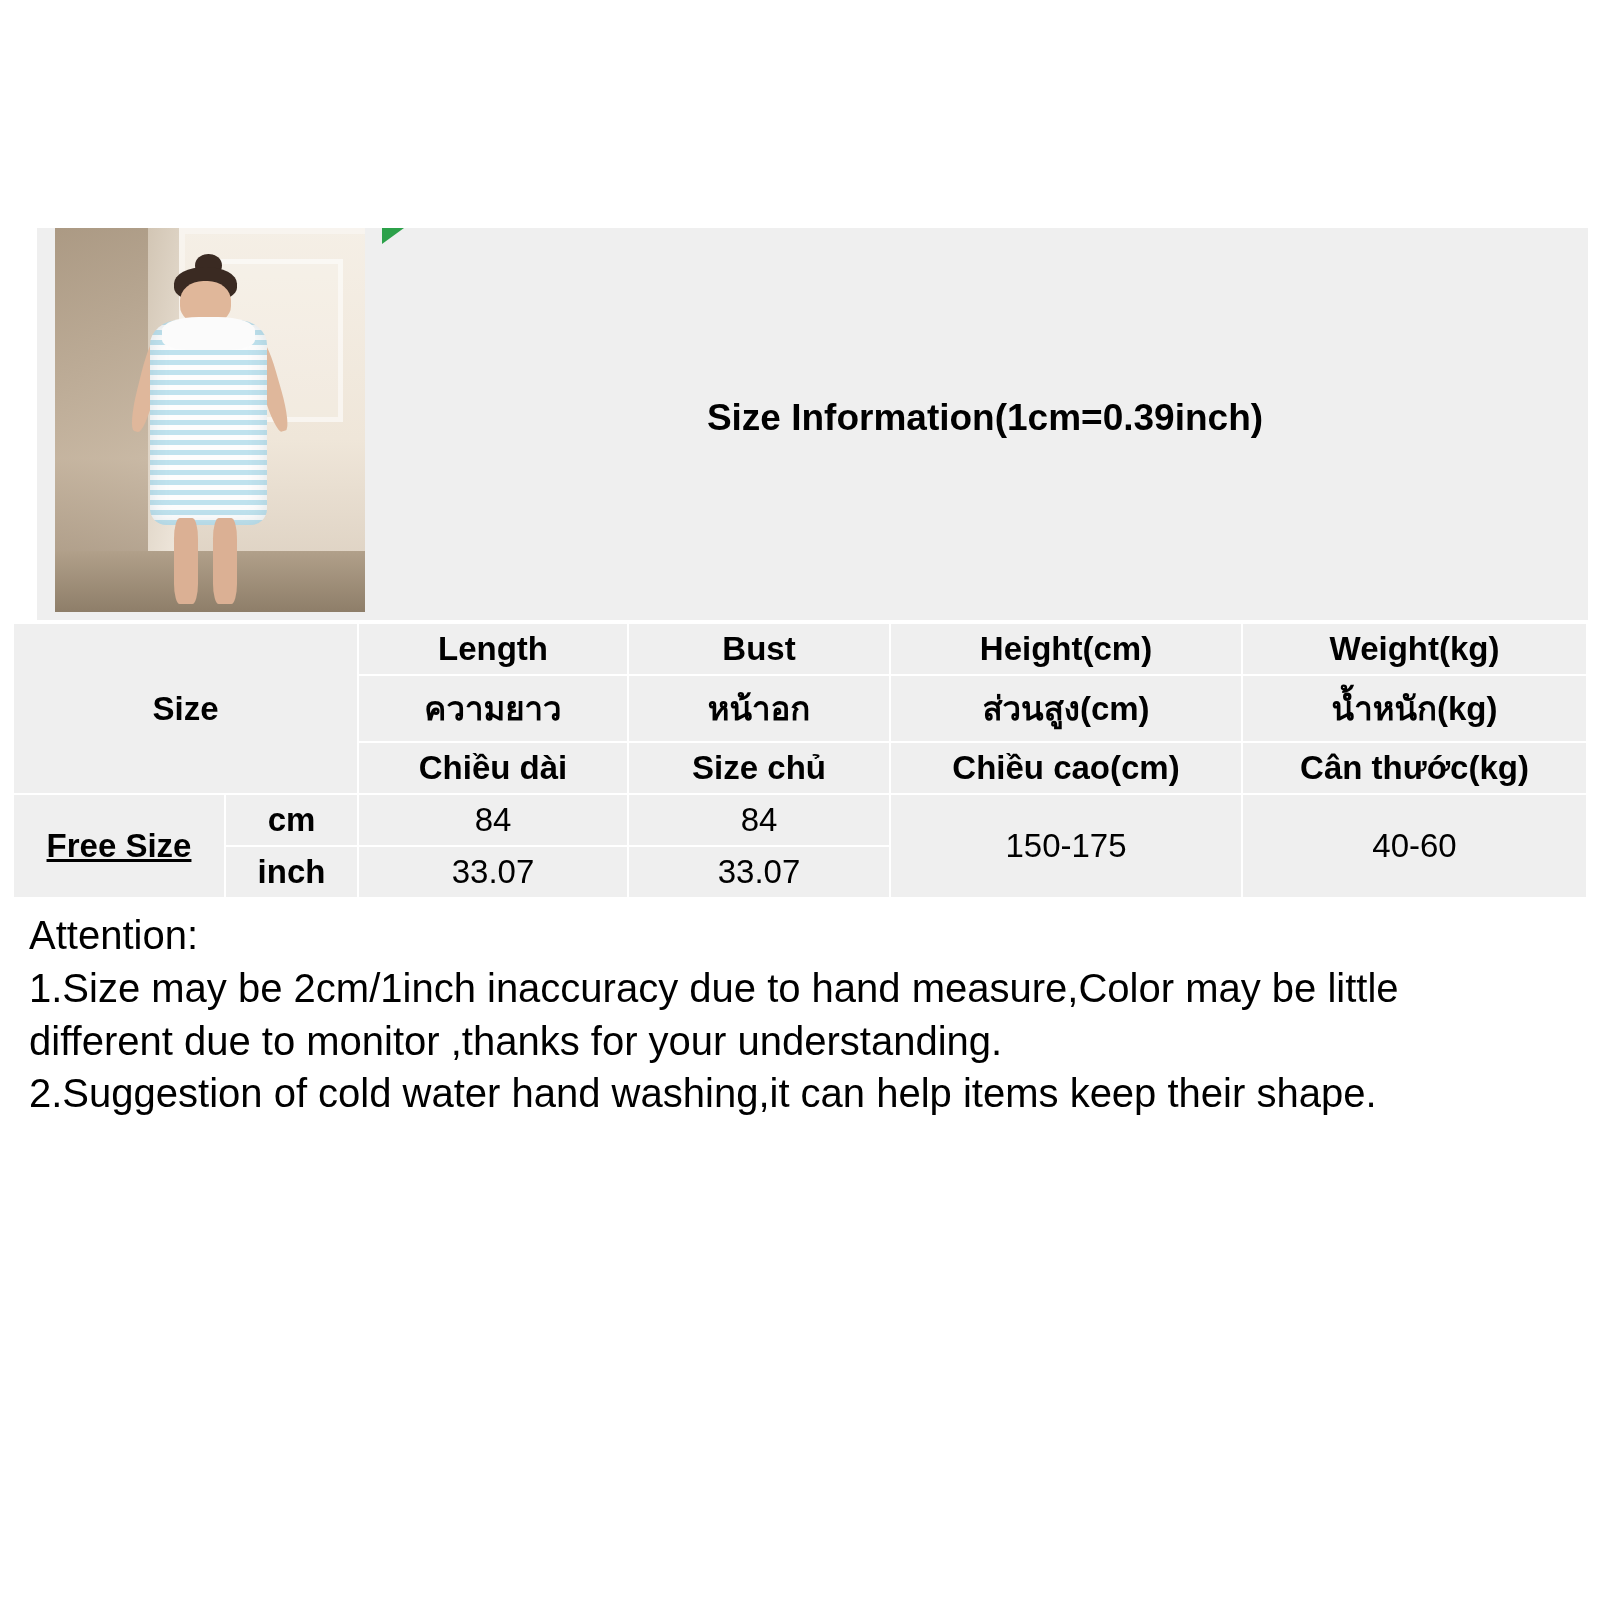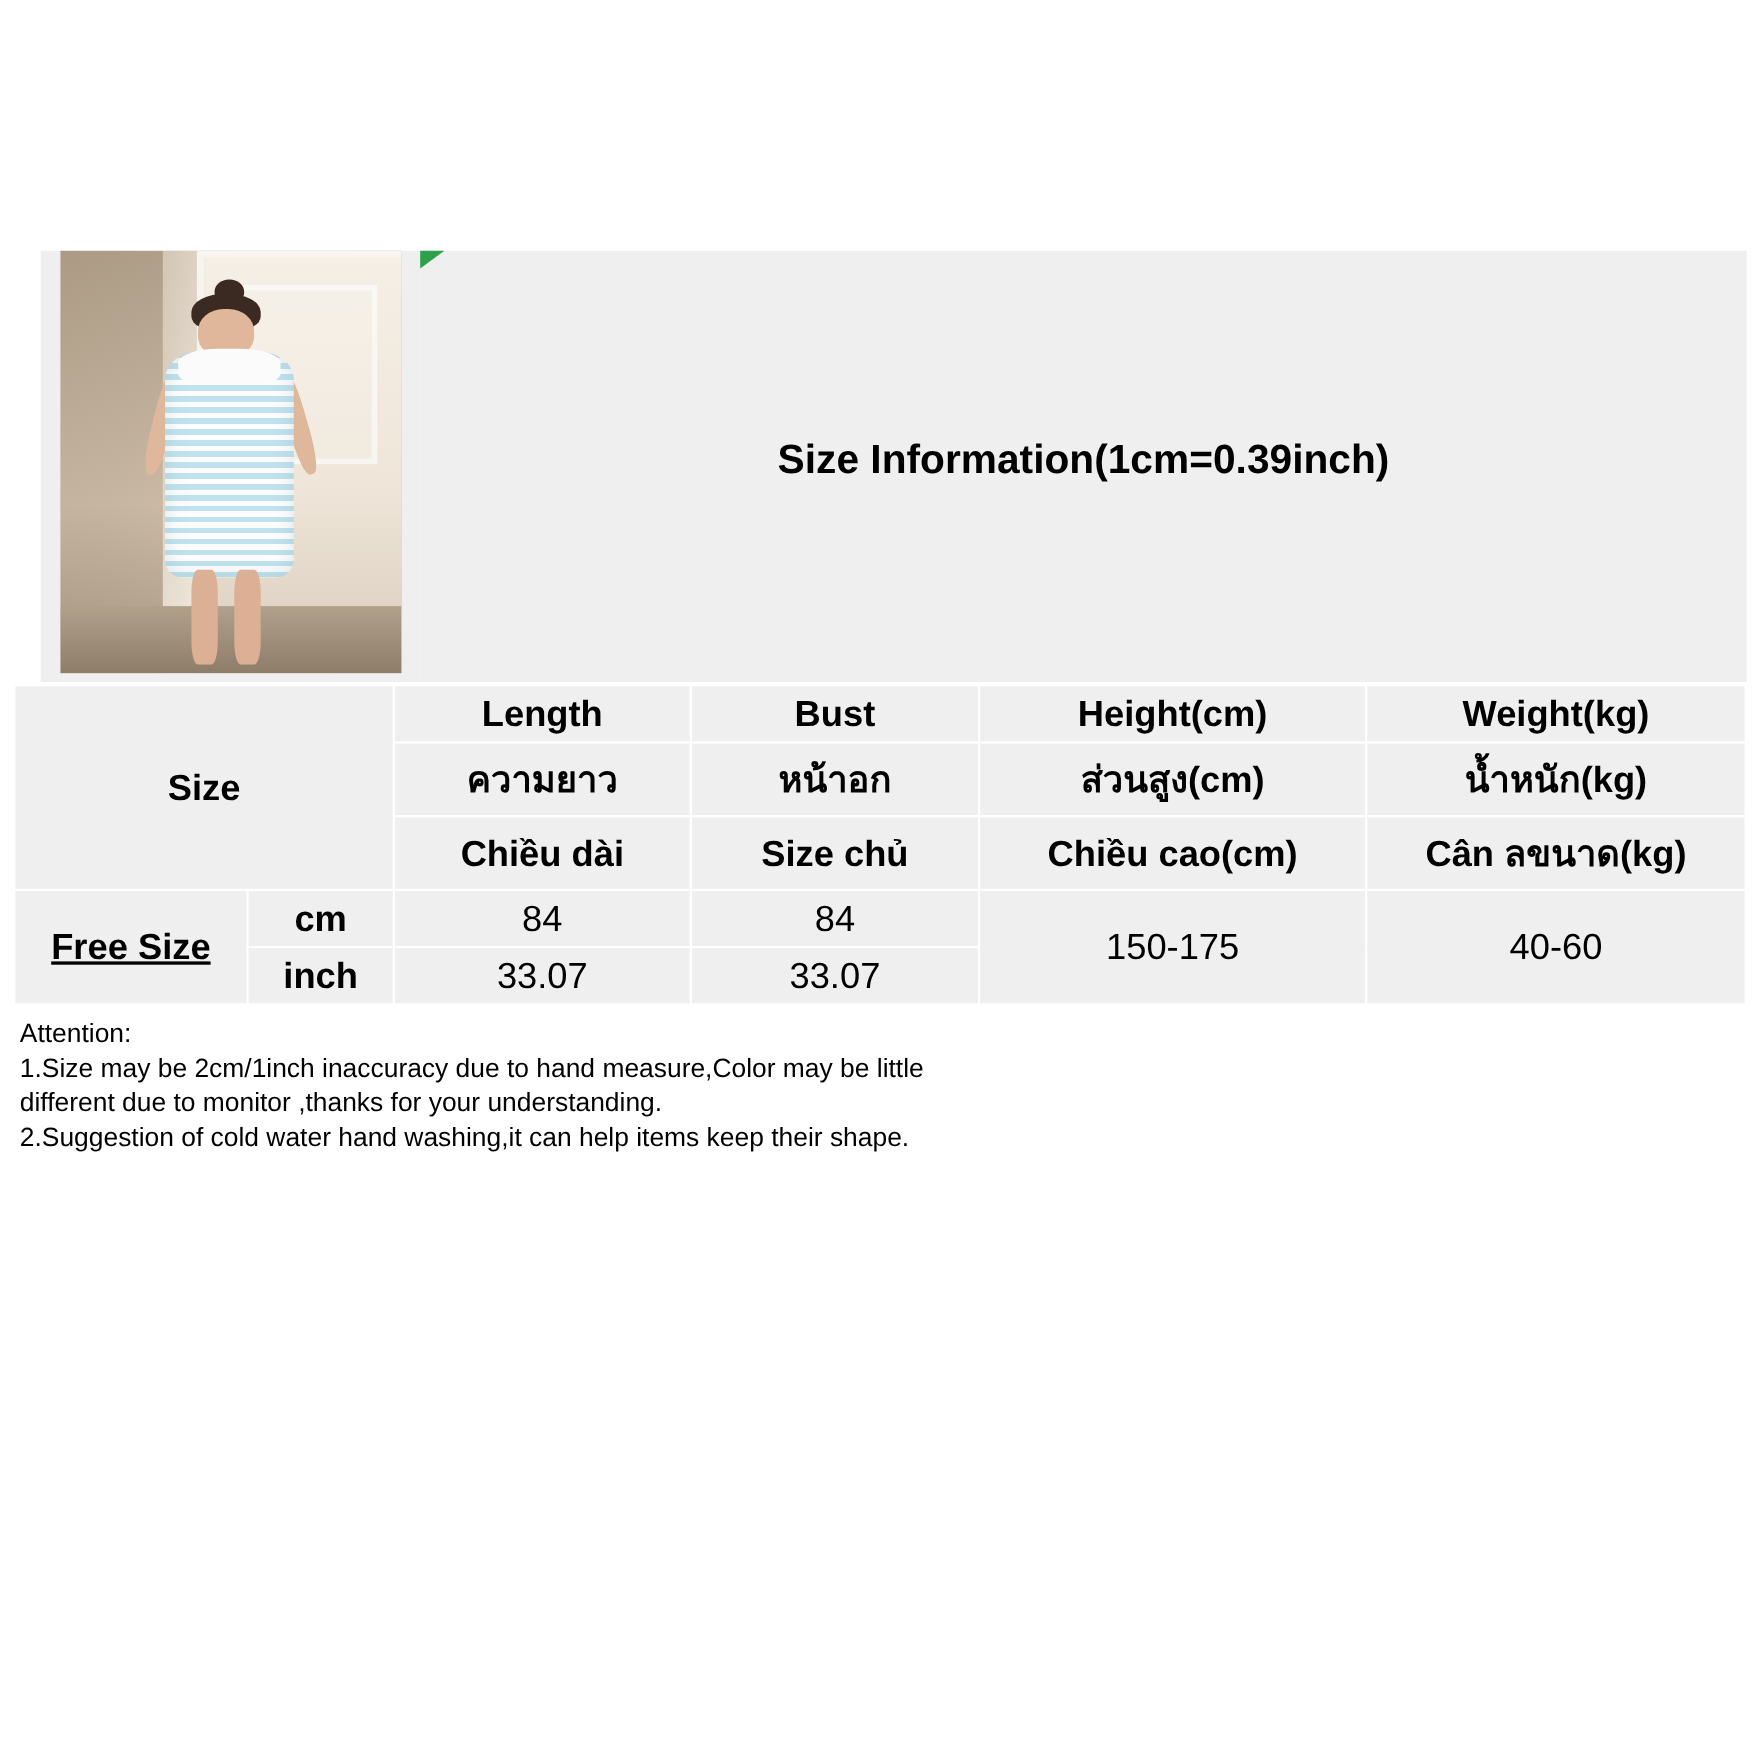--- a/index.html
+++ b/index.html
@@ -233,23 +233,24 @@
   .col-a { width: 212px; }
   .col-b { width: 133px; }
   .col-c { width: 270px; }
   .col-d { width: 262px; }
   .col-e { width: 352px; }
   .col-f { width: 345px; }
 
   
   .attention {
     padding: 10px 6px 0 6px;
-    font-size: 24px;
+    font-size: 40px;
     line-height: 1.32;
     color: #000;
+    margin-left: 11px;
   }
   .attention .ln { white-space: nowrap; }
 </style>
 </head>
 <body>
 
 <div class="page">
   <div class="sheet">
 
     <div class="top-band">
@@ -298,21 +299,21 @@
         <tr>
           <td class="hdr">ความยาว</td>
           <td class="hdr">หน้าอก</td>
           <td class="hdr">ส่วนสูง(cm)</td>
           <td class="hdr">น้ำหนัก(kg)</td>
         </tr>
         <tr>
           <td class="hdr">Chiều dài</td>
           <td class="hdr">Size chủ</td>
           <td class="hdr">Chiều cao(cm)</td>
-          <td class="hdr">Cân ลขนาด(kg)</td>
+          <td class="hdr">Cân thước(kg)</td>
         </tr>
         <tr>
           <td class="free-size" rowspan="2">Free Size</td>
           <td class="unit">cm</td>
           <td class="val">84</td>
           <td class="val">84</td>
           <td class="val" rowspan="2">150-175</td>
           <td class="val" rowspan="2">40-60</td>
         </tr>
         <tr>

